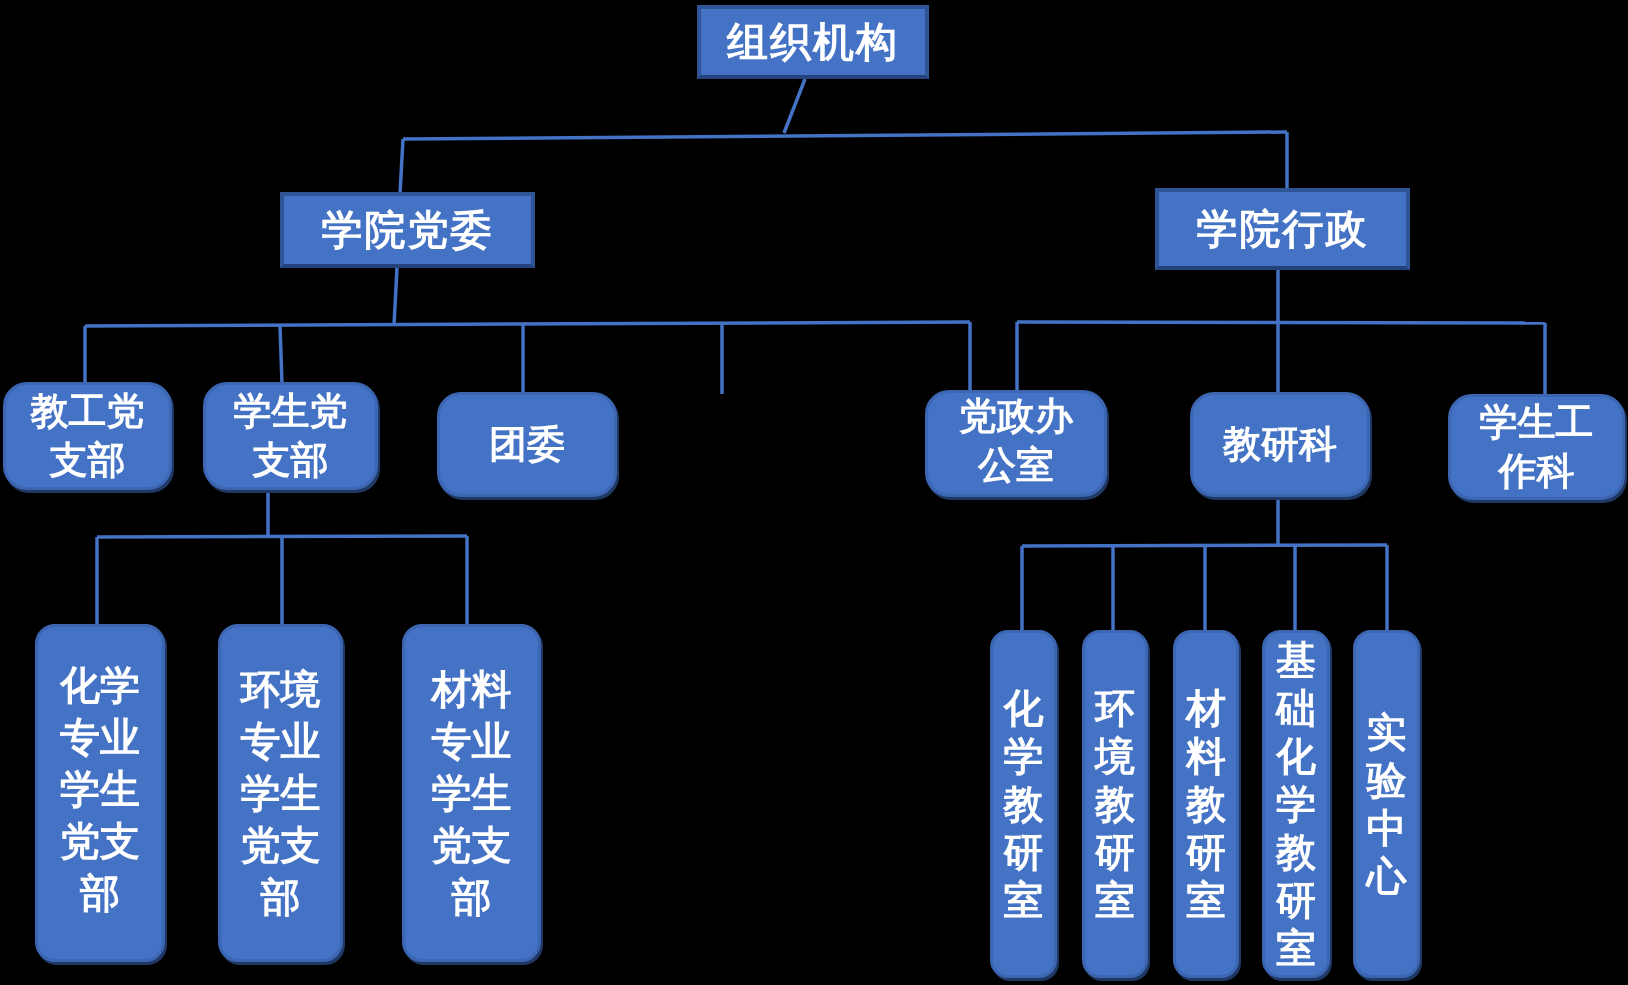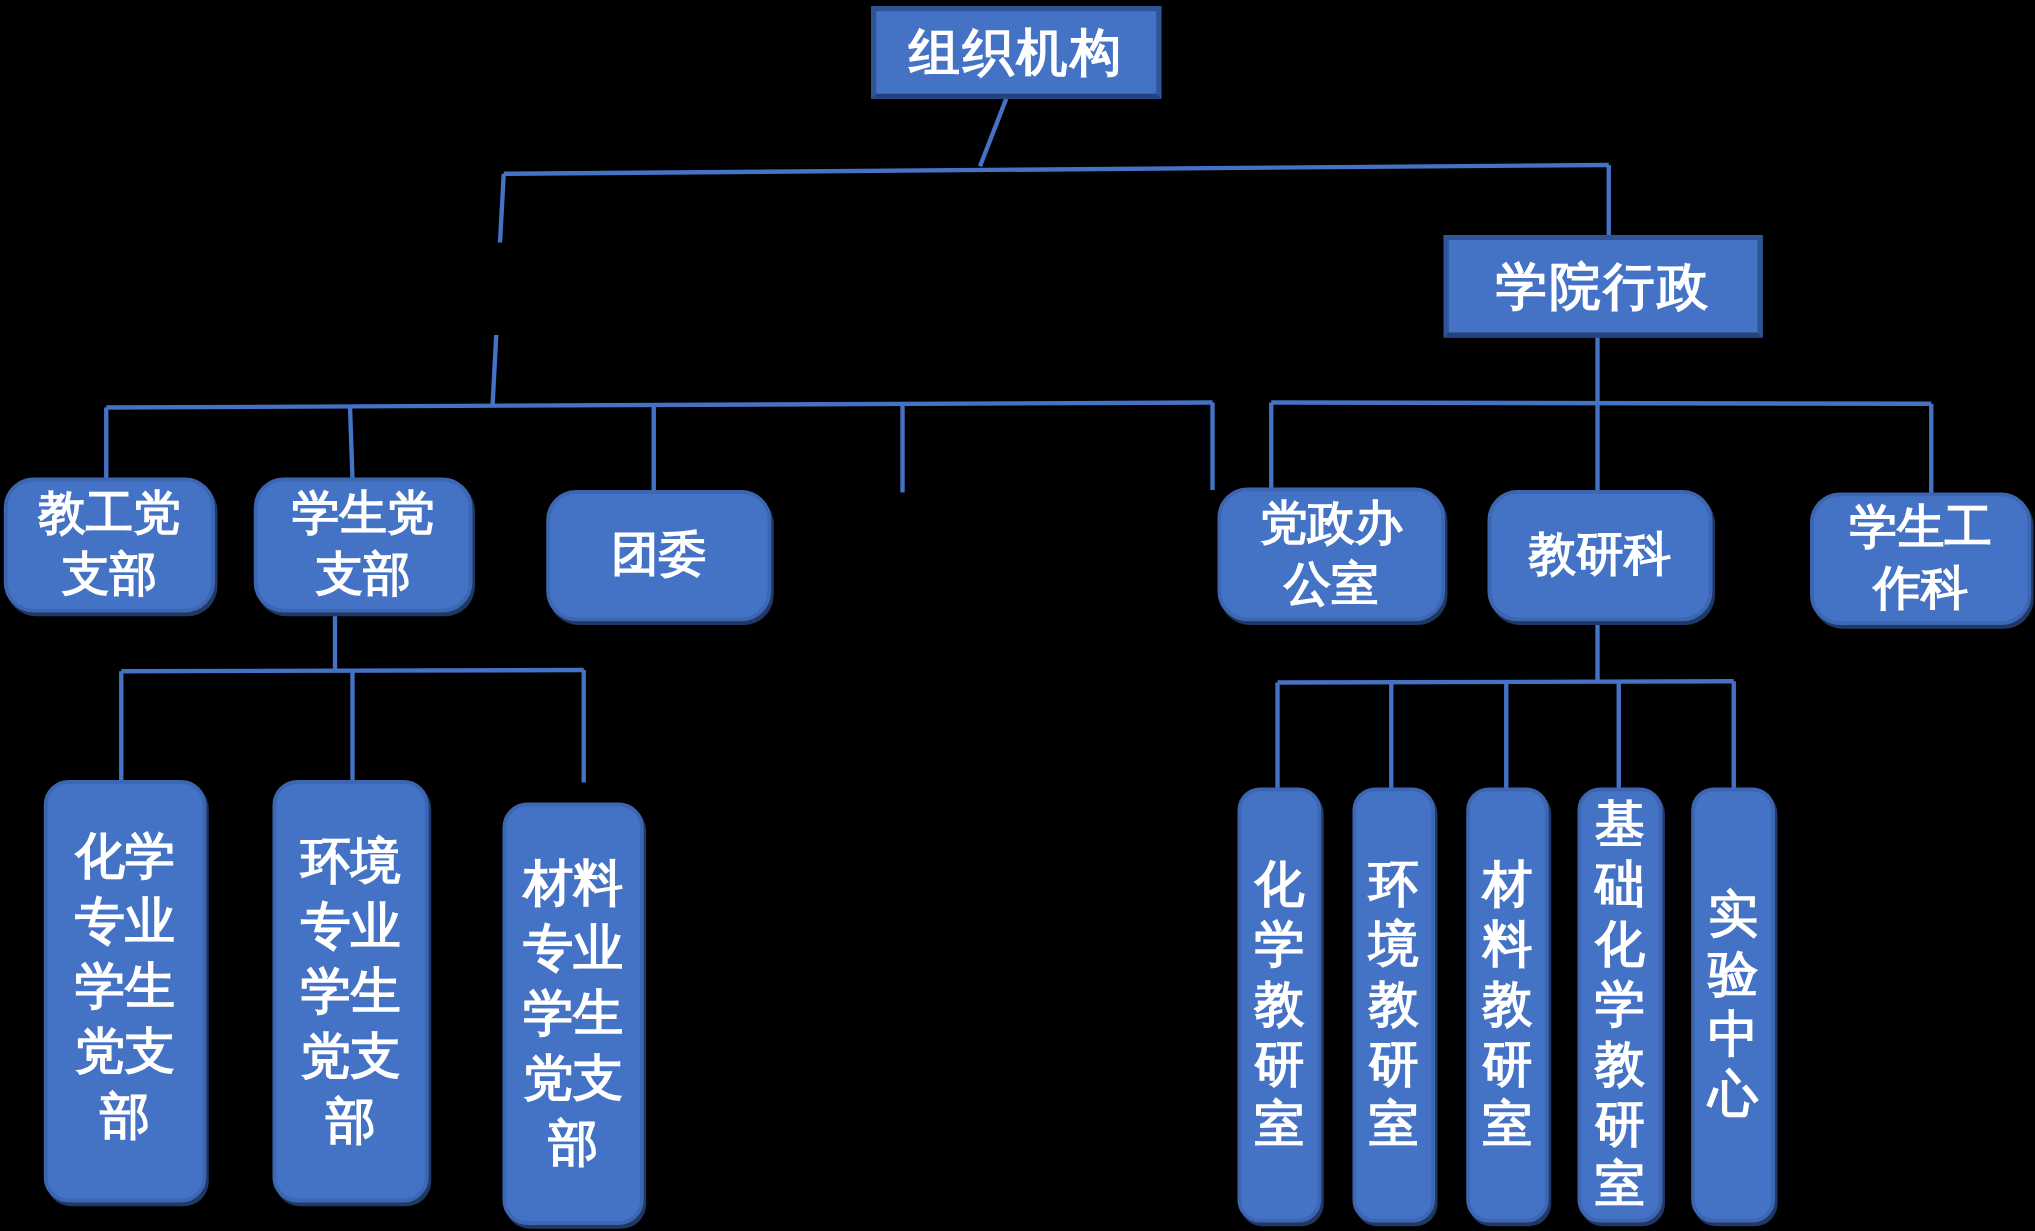--- a/index.html
+++ b/index.html
@@ -71,45 +71,46 @@
     <path class="connector" d="M1022,546 L1387,545"></path>
     <path class="connector" d="M1022,546 L1022,632"></path>
     <path class="connector" d="M1113,546 L1113,632"></path>
     <path class="connector" d="M1205,546 L1205,632"></path>
     <path class="connector" d="M1295,545 L1295,632"></path>
     <path class="connector" d="M1387,545 L1387,632"></path>
   </svg>
 
   <div class="node rect" style="left:697px;top:5px;width:232px;height:74px;">组织机构</div>
 
+  <div class="node rect" style="left:280px;top:192px;width:255px;height:76px;">学院党委</div>
   <div class="node rect" style="left:1155px;top:188px;width:255px;height:82px;">学院行政</div>
 
   <div class="node round lv3" style="left:3px;top:382px;width:169px;height:108px;">教工党
 支部</div>
   <div class="node round lv3" style="left:203px;top:382px;width:175px;height:108px;">学生党
 支部</div>
   <div class="node round lv3" style="left:437px;top:392px;width:180px;height:105px;">团委</div>
 
-  <div class="node round lv3" style="left:974px;top:390px;width:182px;height:107px;">党政办
+  <div class="node round lv3" style="left:925px;top:390px;width:182px;height:107px;font-family:Liberation Mono, monospace;">党政办
 公室</div>
   <div class="node round lv3" style="left:1190px;top:392px;width:180px;height:105px;">教研科</div>
   <div class="node round lv3" style="left:1448px;top:394px;width:177px;height:106px;">学生工
 作科</div>
 
   <div class="node round tall" style="left:35px;top:624px;width:130px;height:338px;font-family:Liberation Mono, monospace;">化学
 专业
 学生
 党支
 部</div>
   <div class="node round tall" style="left:218px;top:624px;width:125px;height:338px;">环境
 专业
 学生
 党支
 部</div>
-  <div class="node round tall" style="left:402px;top:624px;width:113px;height:338px;margin-top:18px;">材料
+  <div class="node round tall" style="left:402px;top:624px;width:139px;height:338px;">材料
 专业
 学生
 党支
 部</div>
 
   <div class="node round narrow" style="left:990px;top:630px;width:67px;height:348px;">化
 学
 教
 研
 室</div>

